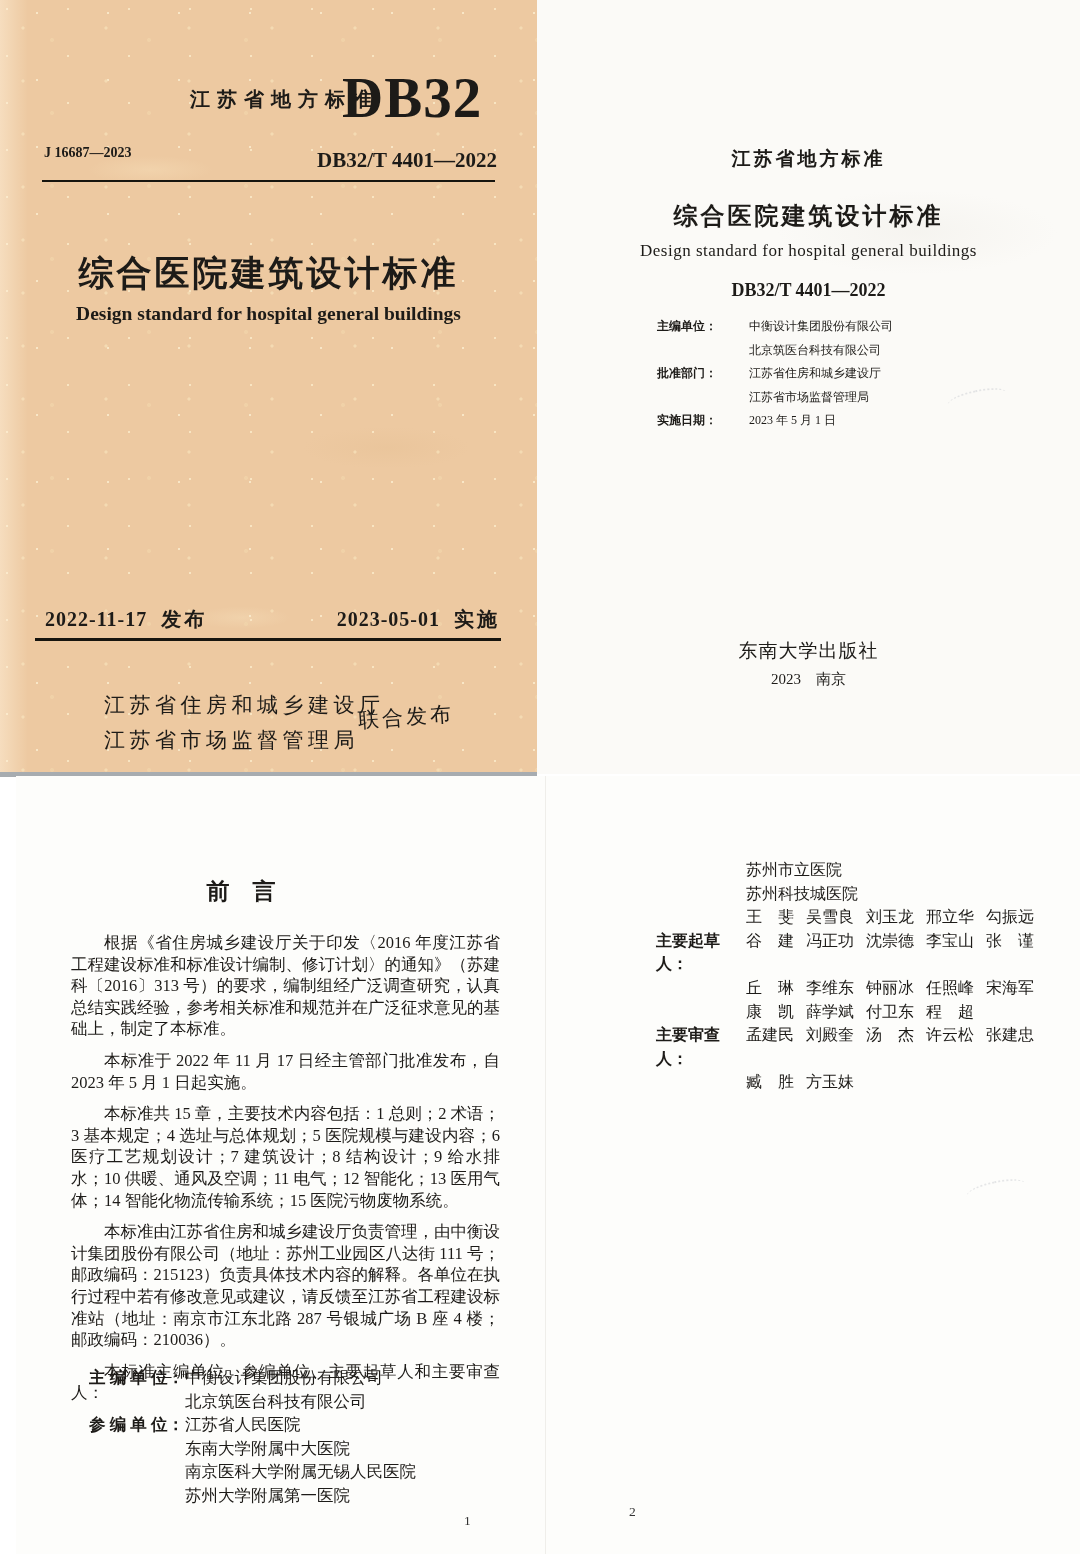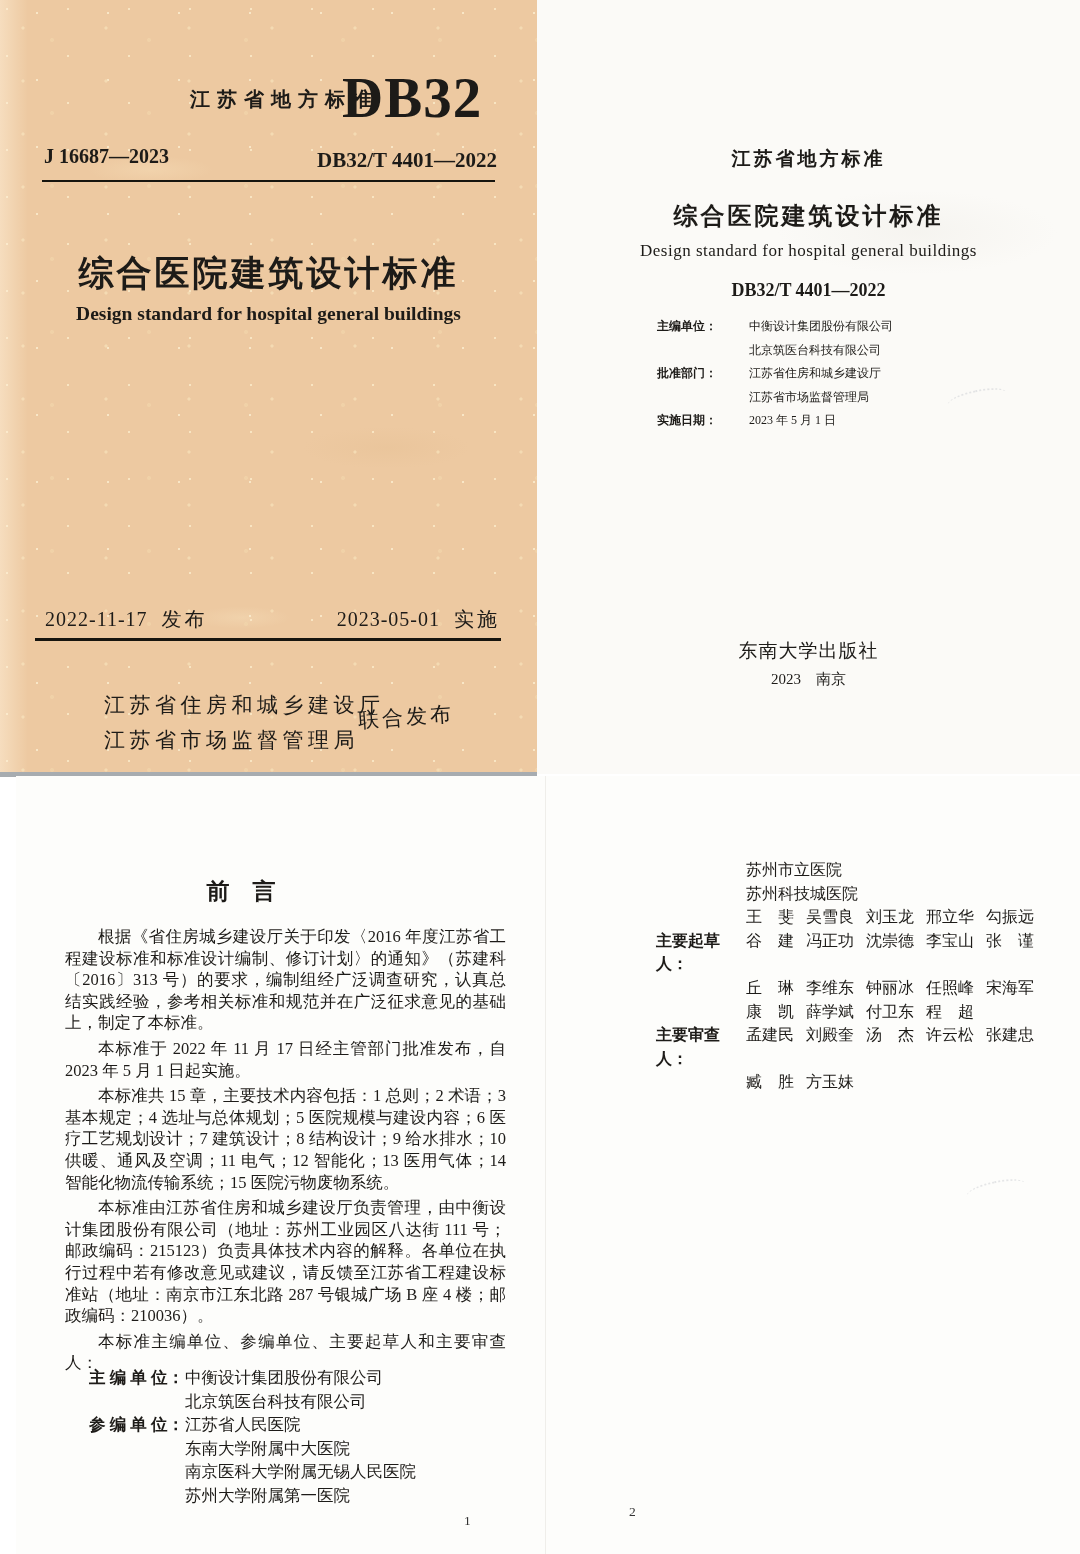--- a/index.html
+++ b/index.html
@@ -17,25 +17,25 @@
       radial-gradient(circle 1.5px at 37px 13px, rgba(251,236,206,.85) 60%, transparent 100%),
       radial-gradient(circle 2.5px at 52px 40px, rgba(241,213,171,.7) 60%, transparent 100%),
       radial-gradient(ellipse 90px 20px at 28% 22%, rgba(249,229,192,.35), transparent 70%),
       radial-gradient(ellipse 120px 30px at 72% 58%, rgba(227,189,144,.30), transparent 70%),
       radial-gradient(ellipse 70px 16px at 45% 80%, rgba(249,231,196,.30), transparent 70%);
     background-size:100% 100%,61px 47px,83px 53px,71px 67px,97px 73px,100% 100%,100% 100%,100% 100%;}
   #cover-shadow{left:0;top:772px;width:537px;height:5px;background:#a7acb0;}
   .cover-rule{height:2px;background:#17150f;}
   #cover-type{left:190px;top:86px;font-size:20px;letter-spacing:7px;font-weight:600;}
   #cover-db32{left:342px;top:48px;font-size:57px;font-weight:bold;letter-spacing:1px;margin-top:17px;}
-  #cover-jnum{left:44px;top:145px;font-size:20px;font-weight:bold;}
+  #cover-jnum{left:44px;top:145px;font-size:14px;font-weight:bold;}
   #cover-stdnum{left:0;top:148px;width:497px;text-align:right;font-size:21px;font-weight:bold;}
   #cover-title{left:0;top:250px;width:537px;text-align:center;font-size:35px;letter-spacing:3px;font-weight:600;}
   #cover-entitle{left:0;top:303px;width:537px;text-align:center;font-size:19.5px;font-weight:bold;}
-  .cover-daterow{top:606px;font-size:20px;font-weight:normal;letter-spacing:1px;}
+  .cover-daterow{top:606px;font-size:20px;font-weight:bold;letter-spacing:1px;}
   #cover-issue{left:45px;}
   #cover-impl{left:0;width:500px;text-align:right;}
   .date-label{margin-left:14px;letter-spacing:3px;}
   #cover-issuers{left:104px;top:688px;font-size:21px;letter-spacing:4.5px;line-height:35px;font-weight:500;}
   #cover-joint{left:358px;top:703px;font-size:21px;letter-spacing:3px;font-weight:500;transform:rotate(-4deg);}
 
   
   #titlepage{left:537px;top:0;width:543px;height:774px;background:#fbfaf7;
      background-image:radial-gradient(ellipse 200px 60px at 70% 30%, rgba(240,238,232,.5), transparent 70%);}
   #tp-type{left:0;top:146px;width:543px;text-align:center;font-size:19px;font-weight:bold;letter-spacing:3px;}
@@ -46,21 +46,21 @@
   .d-row{display:flex;}
   .d-label{width:92px;font-weight:bold;flex:none;}
   #tp-pub{left:0;top:638px;width:543px;text-align:center;font-size:19px;letter-spacing:1px;}
   #tp-pubyear{left:0;top:670px;width:543px;text-align:center;font-size:15px;}
   .smudge{width:60px;height:16px;border-top:2px dotted #b9bcc4;border-radius:50%;opacity:.35;transform:rotate(-12deg);}
 
   
   #preface{left:16px;top:776px;width:545px;height:778px;background:#fdfdfb;}
   #pf-heading{left:0;top:100px;width:450px;text-align:center;font-size:23px;font-weight:bold;}
   #pf-body{left:45px;top:146px;width:449px;font-size:16.5px;line-height:21.6px;text-align:justify;}
-  #pf-body p{margin:4px;text-indent:2em;}
+  #pf-body p{margin:10px;text-indent:2em;}
   #pf-units{left:45px;top:590px;font-size:16.5px;line-height:23.5px;}
   .u-row{display:flex;padding-left:28px;}
   .u-label{width:96px;flex:none;font-weight:bold;}
   .pagenum{font-size:13.5px;color:#333;}
   #pf-pagenum{left:448px;top:737px;}
 
   
   #roster{left:545px;top:776px;width:535px;height:778px;background:#fdfdfb;border-left:1px solid #efeeea;}
   #ro-block{left:110px;top:82px;font-size:16px;line-height:23.6px;}
   .n-row{display:flex;}

